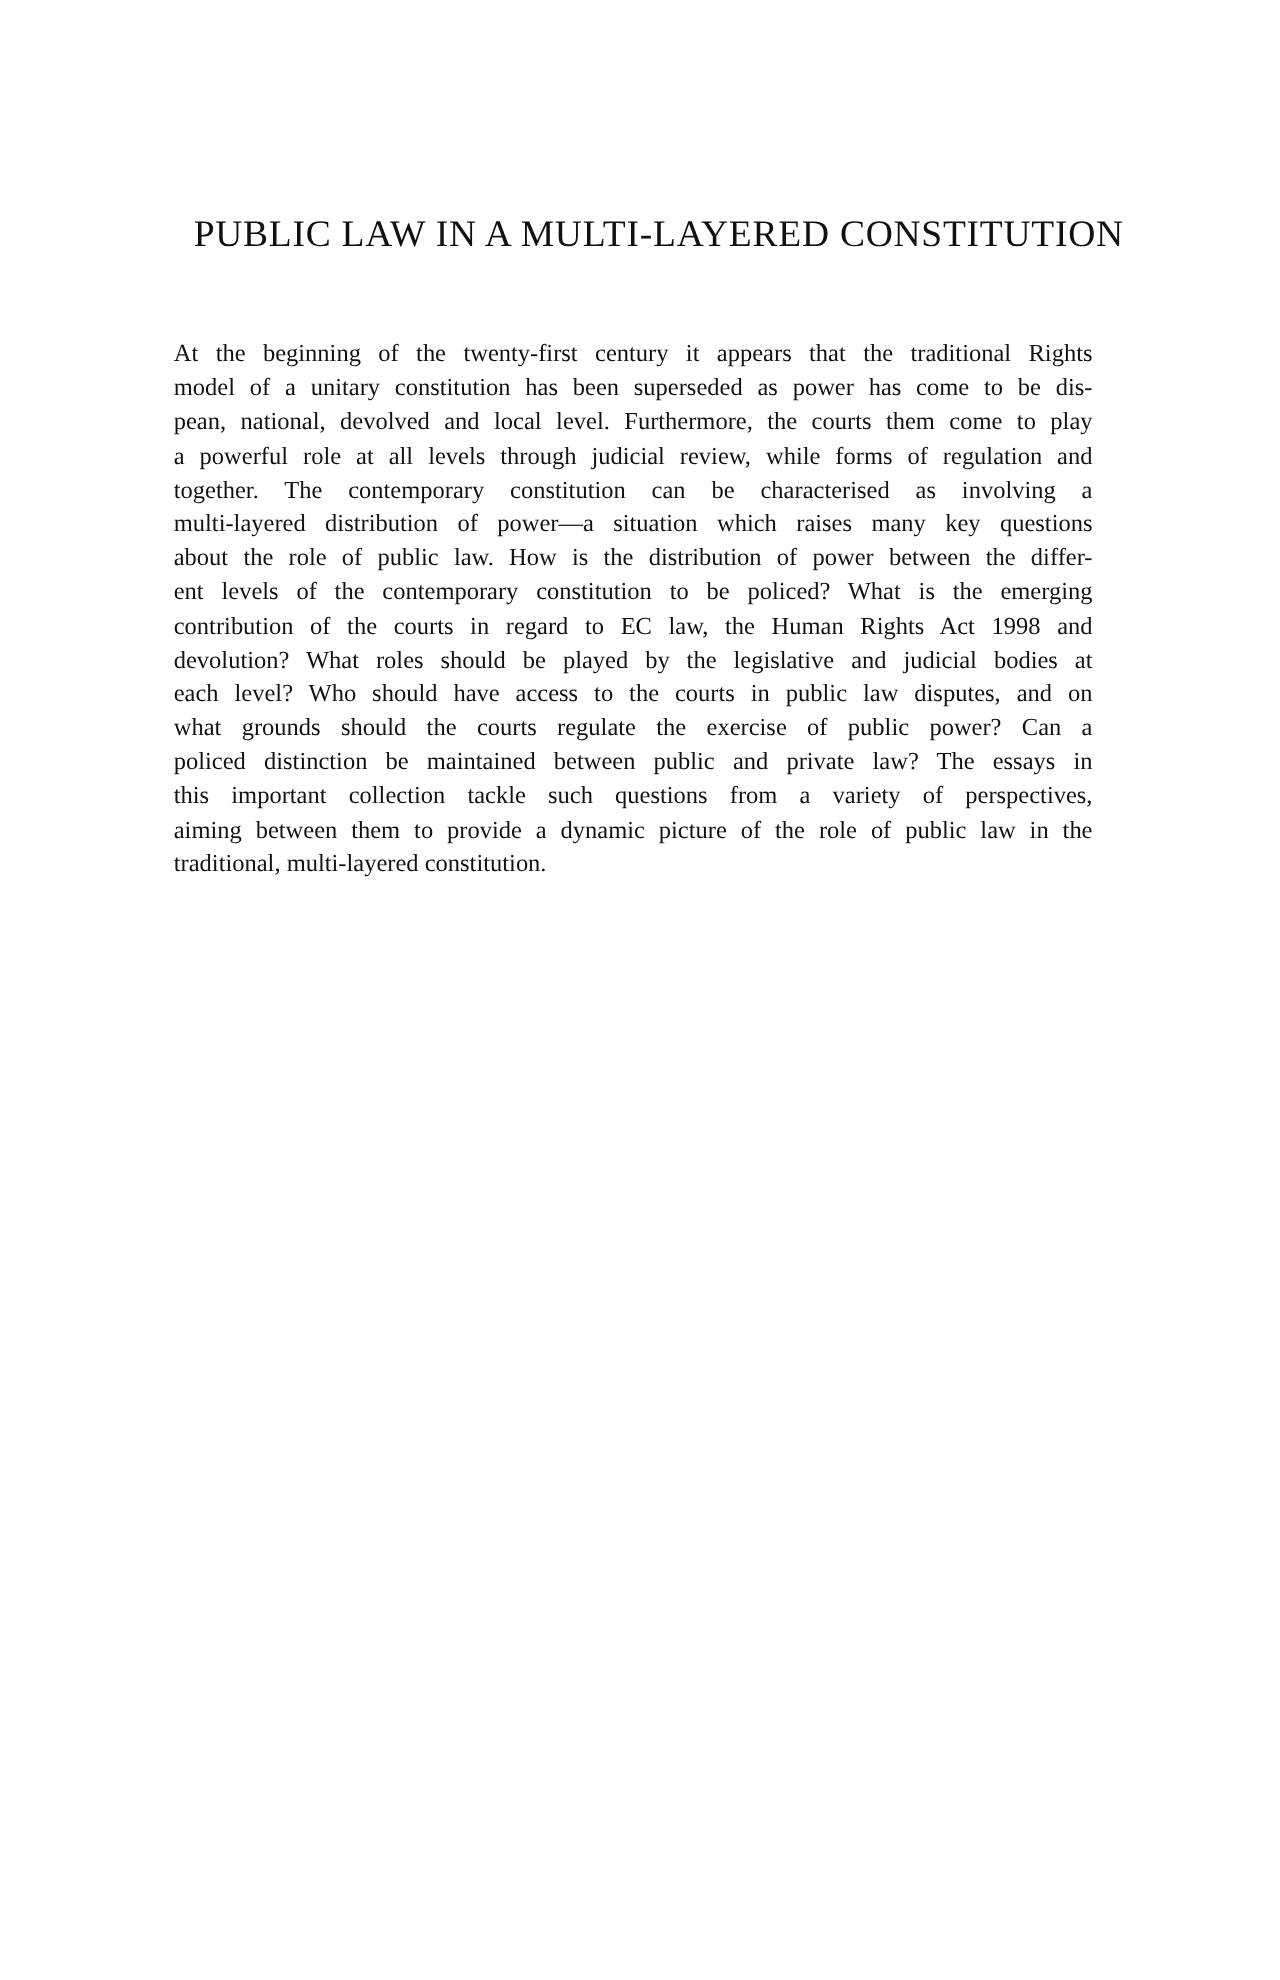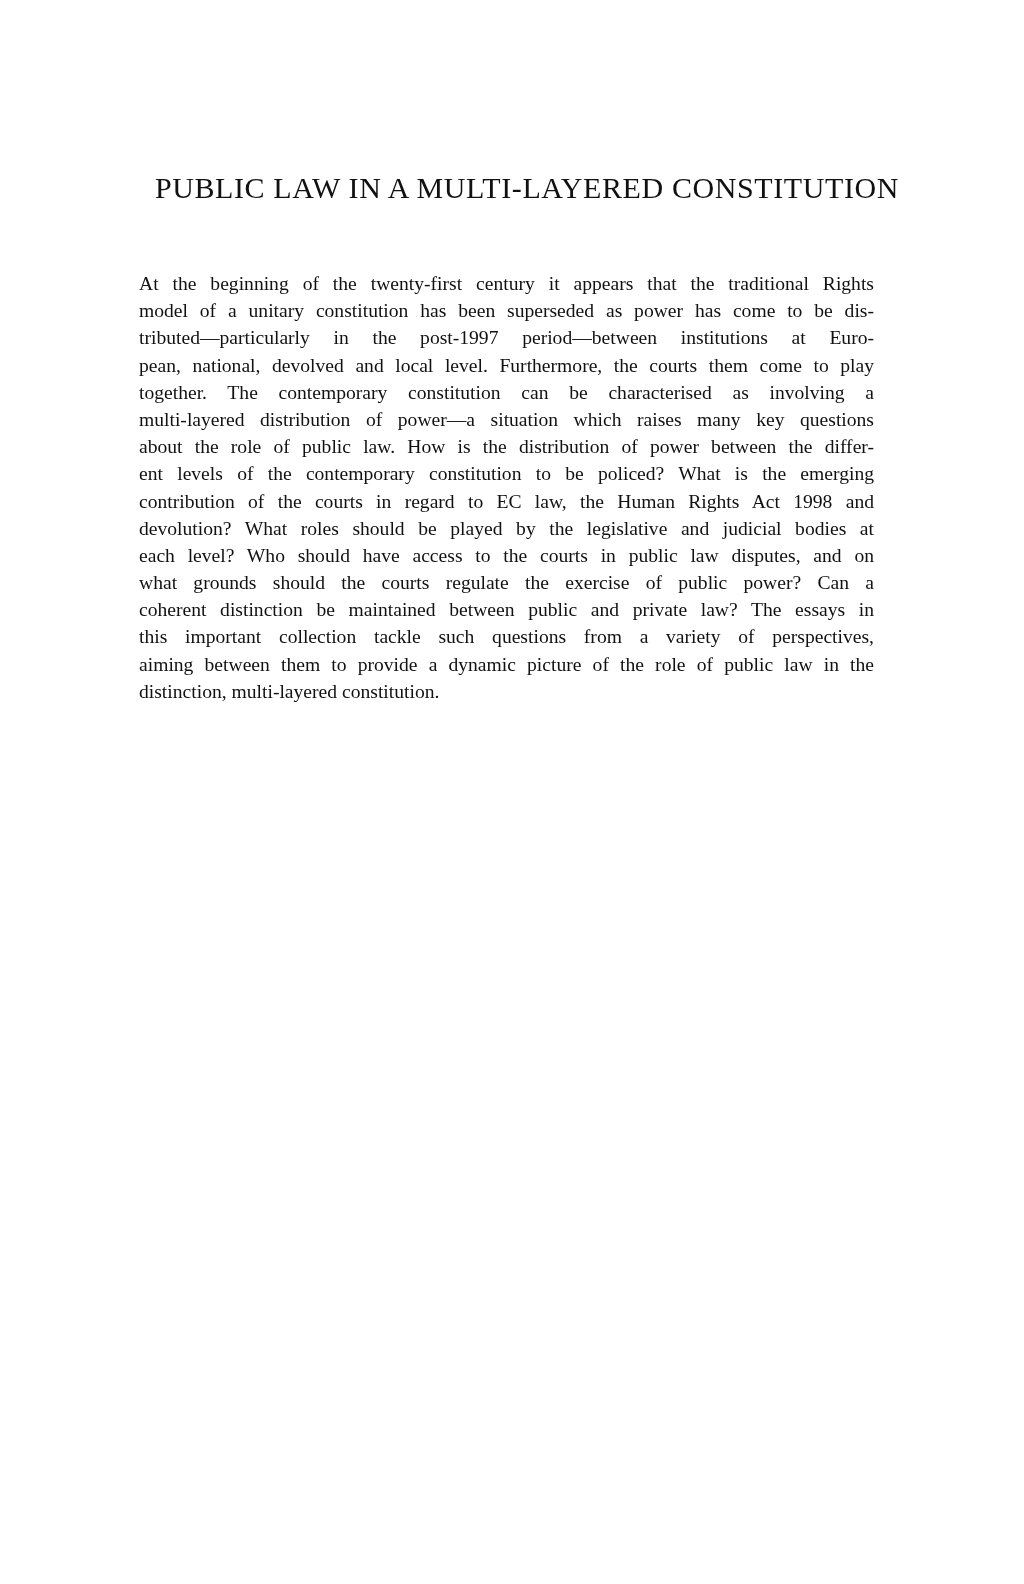--- a/index.html
+++ b/index.html
@@ -47,27 +47,27 @@
   }
 </style>
 </head>
 <body>
 
 <h1 class="page-title">PUBLIC LAW IN A MULTI-LAYERED CONSTITUTION</h1>
 
 <div class="blurb">
   <span class="line">At the beginning of the twenty-first century it appears that the traditional Rights</span>
   <span class="line">model of a unitary constitution has been superseded as power has come to be dis-</span>
-  <span class="line">tributed—particularly in the post-1997 period—between institutions at Euro-</span>
   <span class="line">pean, national, devolved and local level. Furthermore, the courts them come to play</span>
+  <span class="line">a powerful role at all levels through judicial review, while forms of regulation and</span>
   <span class="line">together. The contemporary constitution can be characterised  as involving a</span>
   <span class="line">multi-layered distribution of power—a situation which raises many key questions</span>
   <span class="line">about the role of public law. How is the distribution of power between the differ-</span>
   <span class="line">ent levels of the contemporary constitution to be policed? What is the emerging</span>
   <span class="line">contribution of the courts in regard to EC law, the Human Rights Act 1998 and</span>
   <span class="line">devolution? What roles should be played by the legislative and judicial bodies at</span>
   <span class="line">each level? Who should have access to the courts in public law disputes, and on</span>
   <span class="line">what grounds should the courts regulate the exercise of public power? Can a</span>
-  <span class="line">coherent distinction be maintained between public and private law? The essays in</span>
+  <span class="line">policed distinction be maintained between public and private law? The essays in</span>
   <span class="line">this important collection tackle such questions from a variety of perspectives,</span>
   <span class="line">aiming between them to provide a dynamic picture of the role of public law in the</span>
-  <span class="line last">distinction, multi-layered constitution.</span>
+  <span class="line last">traditional, multi-layered constitution.</span>
 </div>
 
 </body></html>

